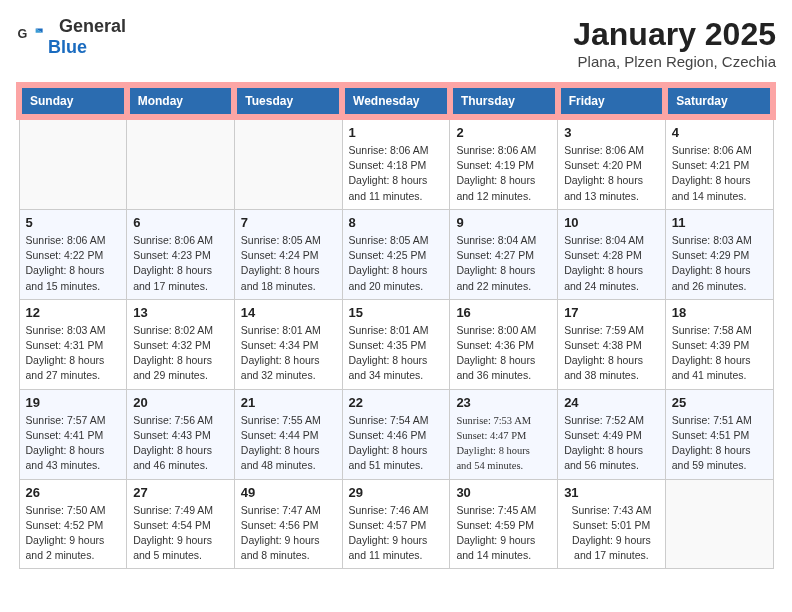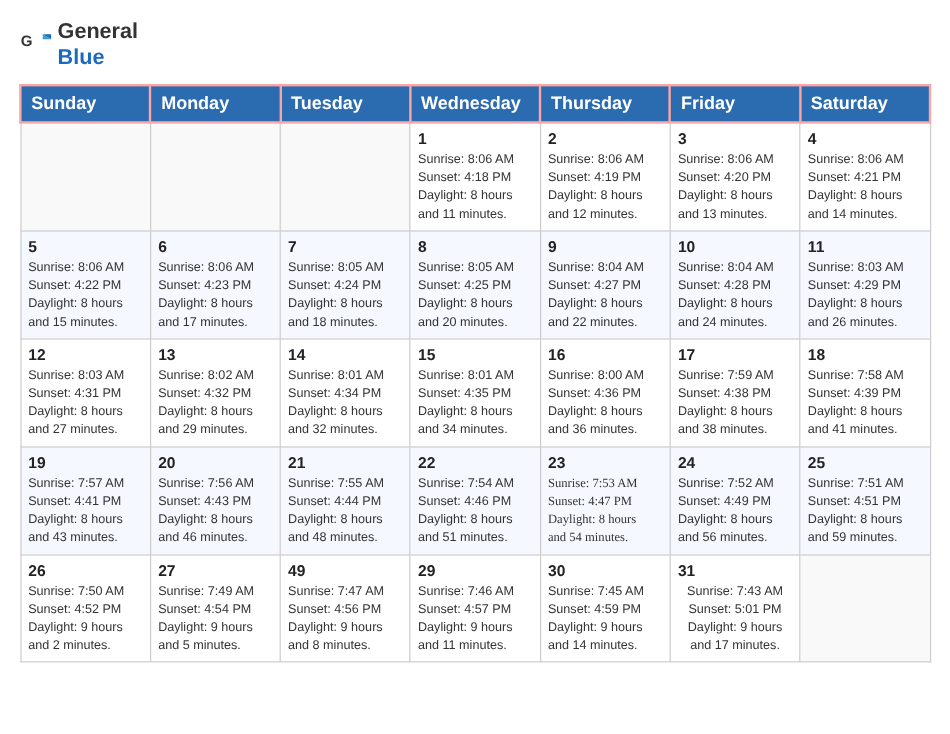--- a/index.html
+++ b/index.html
@@ -38,25 +38,25 @@
       color: #444;
     }
     .calendar {
       width: 100%;
       border-collapse: collapse;
       border: 1px solid #ccc;
     }
     .calendar th {
       background: #2b6cb0;
       color: #fff;
-      font-size: 15px;
+      font-size: 12px;
       font-weight: bold;
       text-align: left;
       padding: 6px 8px;
-      border: 2px solid #fca5a5;
+      border: 6px solid #fca5a5;
     }
     .calendar td {
       vertical-align: top;
       border: 1px solid #ccc;
       padding: 5px 6px;
       width: 108px;
       min-height: 80px;
       background: #fff;
       font-size: 11px;
       color: #333;
@@ -87,23 +87,27 @@
 <body>
 
 <div class="header">
   <div class="logo">
     <svg class="logo-icon" viewBox="0 0 40 40">
       <text x="2" y="22" font-size="18" font-weight="bold" fill="#333">G</text>
       <polygon points="28,8 38,14 38,8" fill="#1a6bbf"></polygon>
       <polygon points="28,8 38,14 28,14" fill="#3a9bd5"></polygon>
     </svg>
     <div>
-      <span style="font-size:18px;font-weight:bold;color:#333;">General</span><br>
+      <span style="font-size:18px;font-weight:bold;color:#333;margin-left:11px;">General</span><br>
       <span style="font-size:18px;font-weight:bold;color:#1a6bbf;">Blue</span>
     </div>
+  </div>
+  <div class="title-block">
+    <div class="month-title">January 2025</div>
+    <div class="location-title">Plana, Plzen Region, Czechia</div>
   </div>
 </div>
 
 <table class="calendar">
   <thead>
     <tr>
     <th>Sunday</th>
         <th>Monday</th>
         <th>Tuesday</th>
         <th>Wednesday</th>

